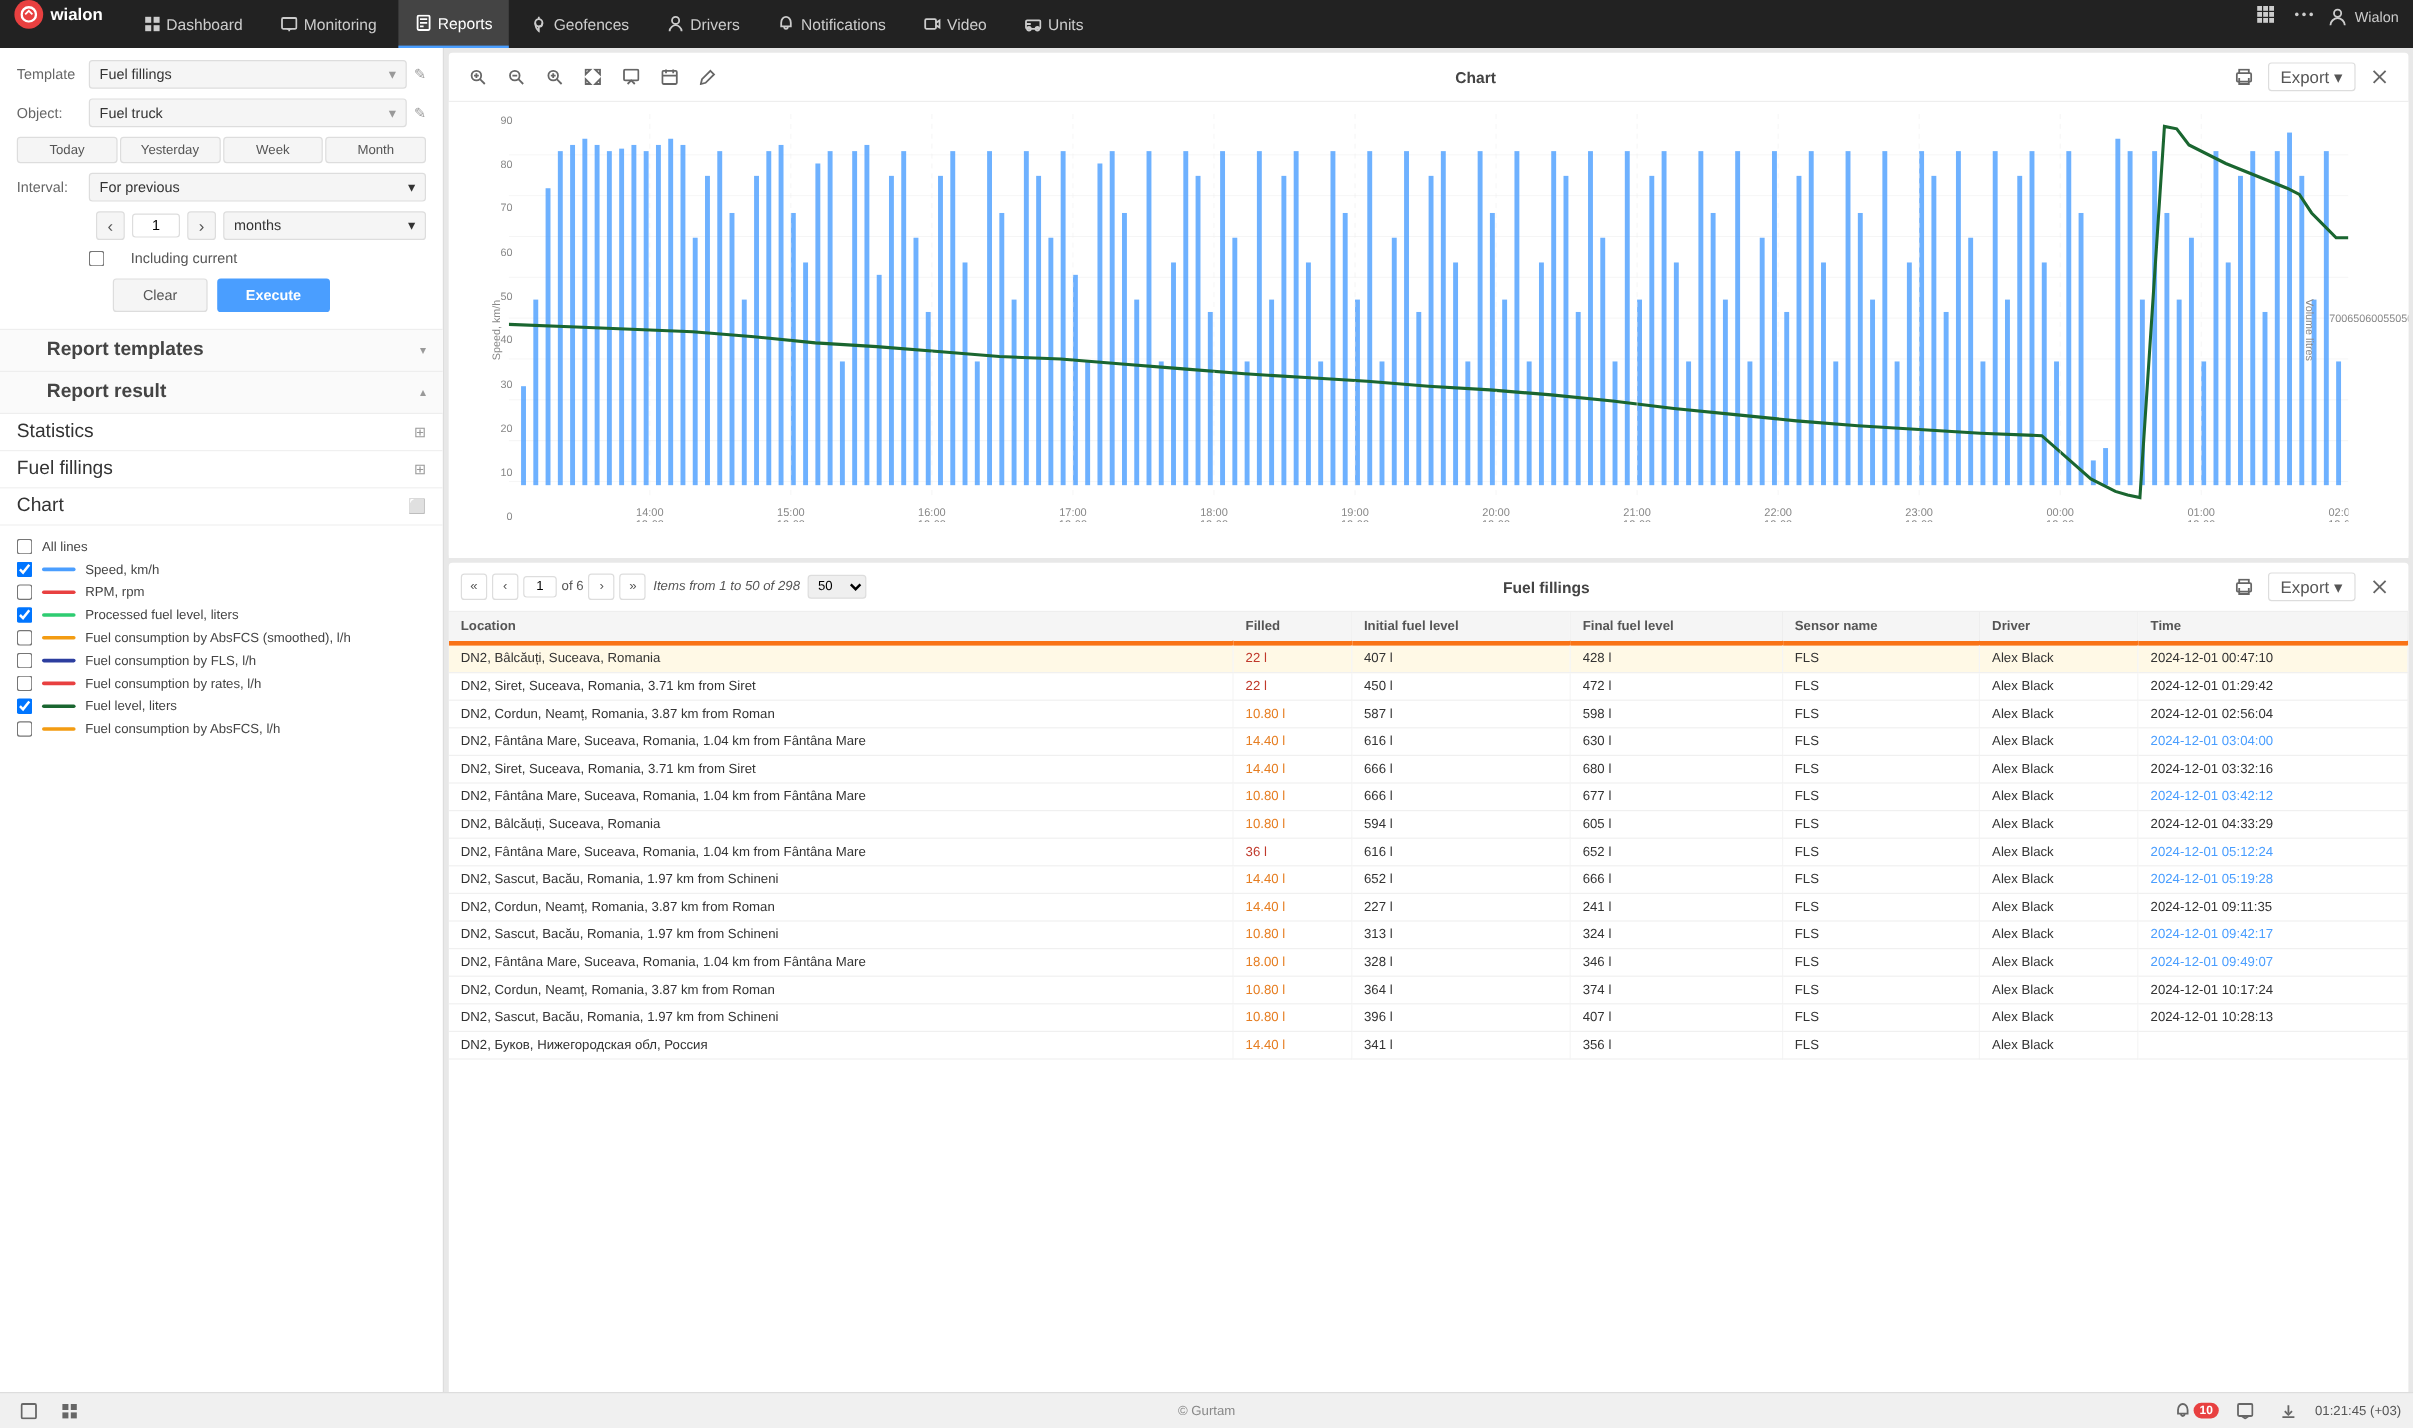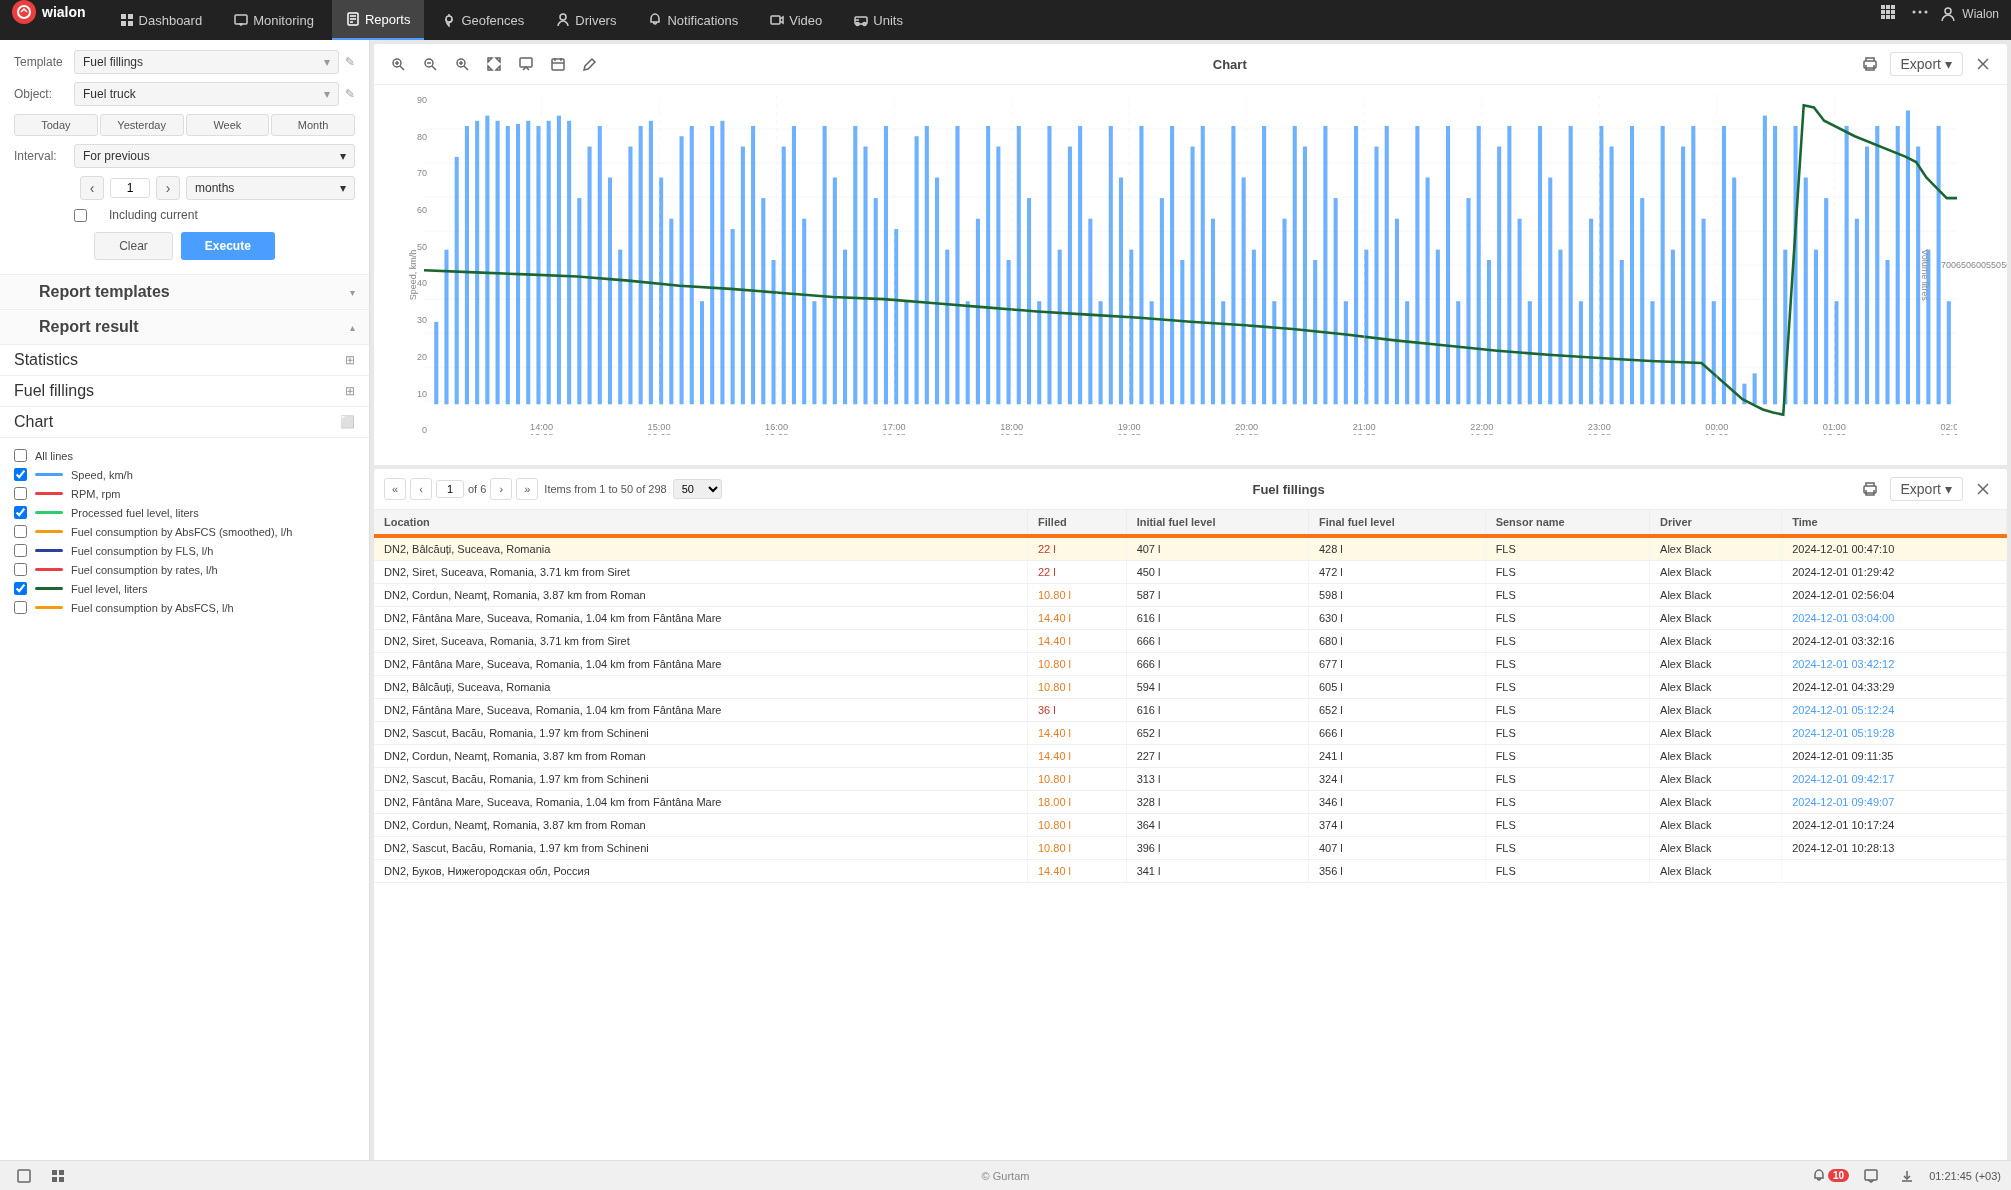--- a/index.html
+++ b/index.html
@@ -81,21 +81,21 @@
 
     .chart-area { flex: 1; position: relative; overflow: hidden; background: #fff; padding: 10px 50px 30px 50px; }
 
     
     .table-panel { background: #fff; border-radius: 3px; flex: 1; display: flex; flex-direction: column; overflow: hidden; }
     .table-toolbar { display: flex; align-items: center; padding: 6px 10px; border-bottom: 1px solid #eee; gap: 6px; }
     .pagination { display: flex; align-items: center; gap: 4px; }
     .page-btn { width: 22px; height: 22px; display: flex; align-items: center; justify-content: center; cursor: pointer; border: 1px solid #ddd; border-radius: 3px; font-size: 11px; color: #555; background: #fff; }
     .page-input { width: 28px; text-align: center; border: 1px solid #ddd; border-radius: 3px; padding: 2px; font-size: 11px; }
     .page-info { font-size: 11px; color: #555; }
-    .items-info { font-size: 11px; color: #555; }
+    .items-info { font-size: 11px; color: #555; font-style: italic; }
     .items-per-page { display: flex; align-items: center; gap: 4px; }
     .per-page-select { padding: 2px 4px; border: 1px solid #ddd; border-radius: 3px; font-size: 11px; cursor: pointer; }
 
     .table-title { font-size: 13px; font-weight: 600; color: #444; flex: 1; text-align: center; }
 
     .table-container { flex: 1; overflow-y: auto; }
     table { width: 100%; border-collapse: collapse; font-size: 11px; }
     thead tr { background: #f5f5f5; position: sticky; top: 0; z-index: 2; }
     th { padding: 6px 10px; text-align: left; font-weight: 600; color: #555; border-bottom: 4px solid #f97316; border-right: 1px solid #eee; white-space: nowrap; }
     td { padding: 5px 10px; border-bottom: 1px solid #f0f0f0; border-right: 1px solid #f5f5f5; color: #333; white-space: nowrap; }

